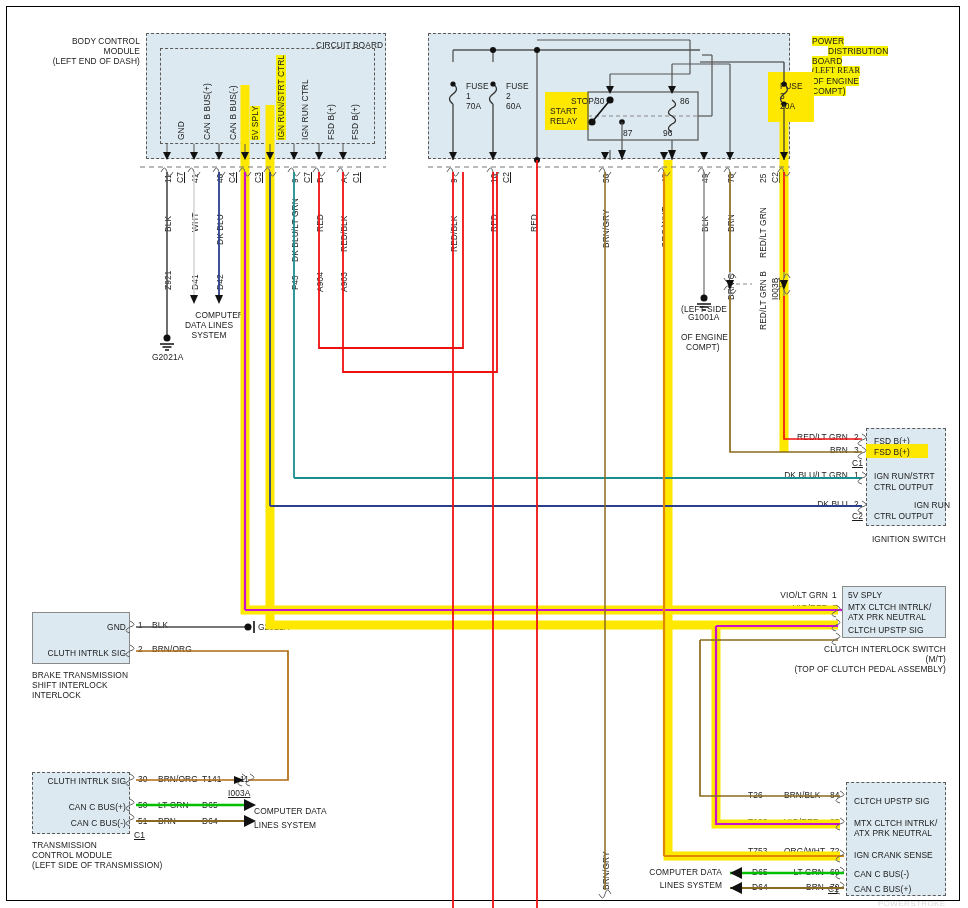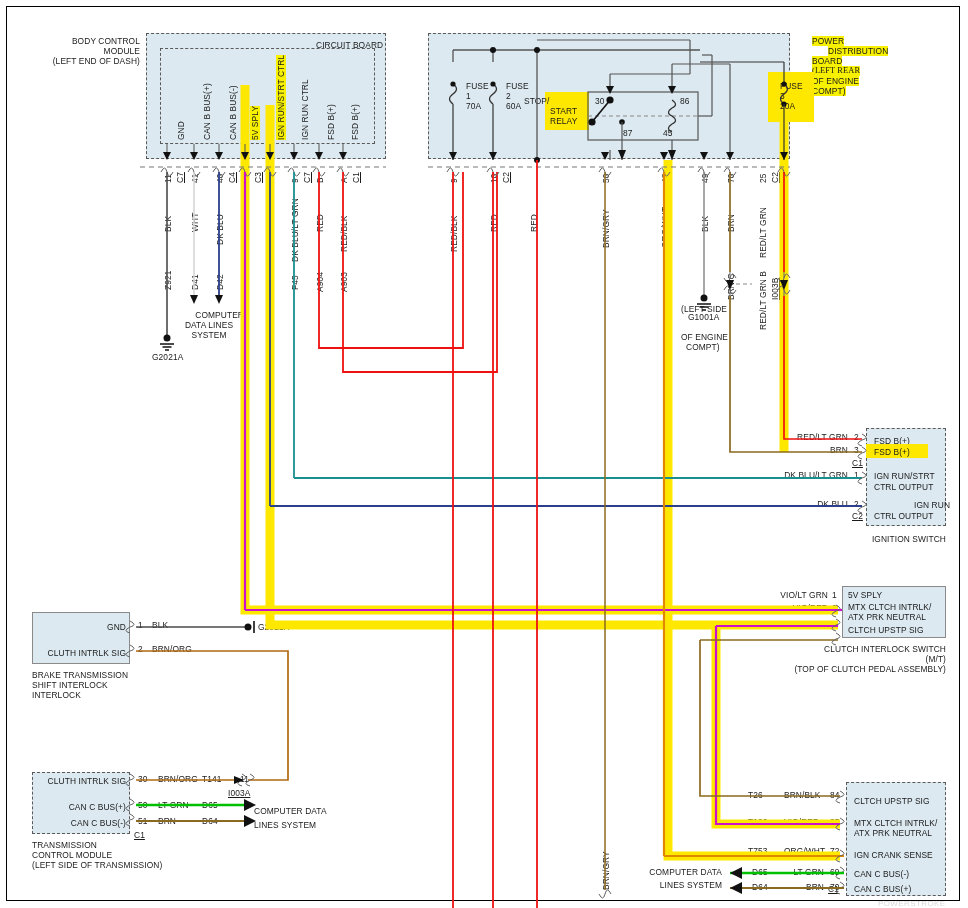--- a/index.html
+++ b/index.html
@@ -95,27 +95,27 @@
   <div class="t" style="left:506px;top:81px;">FUSE</div>
   <div class="t" style="left:506px;top:91px;">2</div>
   <div class="t" style="left:506px;top:101px;">60A</div>
 
   <div class="glow" style="left:768px;top:72px;width:46px;height:50px;"></div>
   <div class="t" style="left:780px;top:81px;">FUSE</div>
   <div class="t" style="left:780px;top:91px;">3</div>
   <div class="t" style="left:780px;top:101px;">20A</div>
 
   <div class="glow" style="left:545px;top:92px;width:44px;height:38px;"></div>
-  <div class="t" style="left:524px;top:96px;text-align:right;">STOP/</div>
+  <div class="t" style="left:571px;top:96px;text-align:right;">STOP/</div>
   <div class="t" style="left:550px;top:106px;text-align:center;">START</div>
   <div class="t" style="left:550px;top:116px;">RELAY</div>
   <div class="t" style="left:595px;top:96px;">30</div>
   <div class="t" style="left:623px;top:128px;">87</div>
   <div class="t" style="left:680px;top:96px;">86</div>
-  <div class="t" style="left:663px;top:128px;">45</div>
+  <div class="t" style="left:663px;top:128px;">96</div>
 
   <div class="vt" style="left:449px;top:183px;">9</div>
   <div class="vt" style="left:489px;top:183px;">10</div>
   <div class="vt u" style="left:501px;top:183px;">C2</div>
   <div class="vt" style="left:601px;top:183px;">50</div>
   <div class="vt" style="left:660px;top:183px;">48</div>
   <div class="vt" style="left:700px;top:183px;">49</div>
   <div class="vt" style="left:726px;top:183px;">70</div>
   <div class="vt" style="left:758px;top:183px;">25</div>
   <div class="vt u" style="left:770px;top:183px;">C2</div>

